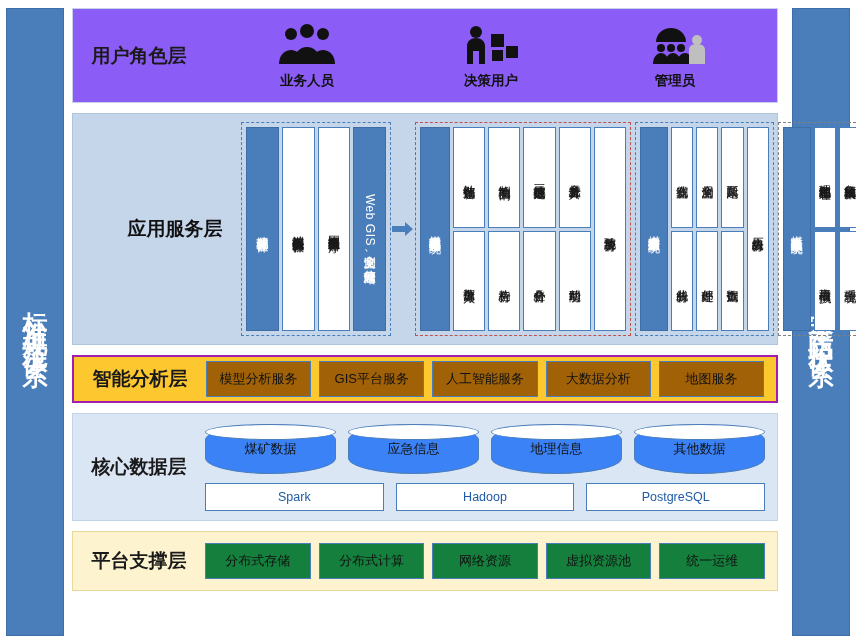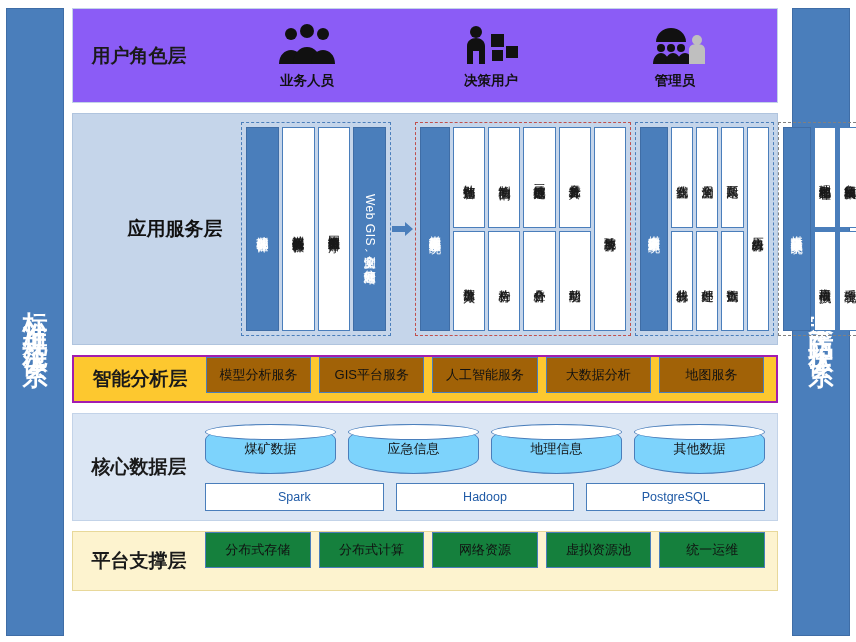--- a/index.html
+++ b/index.html
@@ -36,21 +36,21 @@
     border:1px solid #c7d4e6;
     margin-bottom:10px;
     box-sizing:border-box;
   }
   .band-label{
     flex:0 0 132px;
     display:flex;align-items:center;justify-content:center;
     font-size:19px;font-weight:bold;color:#1a1a1a;
     text-align:center;
   }
-  .band-body{flex:1;display:flex;}
+  .band-body{flex:1;display:flex;align-items:center;}
 
   
   .roles{
     background:#8b5cf6;height:95px;border:1px solid #c3d3e8;
   }
   .roles .band-body{justify-content:space-around;padding:0 10px;}
   .role{
     display:flex;flex-direction:column;align-items:center;justify-content:center;
     width:150px;
   }
@@ -100,21 +100,21 @@
     height:34px;display:flex;align-items:center;justify-content:center;
     font-size:13px;color:#111;
   }
 
   
   .core{background:#dbe6f4;height:108px;border:1px solid #c3d3e8;}
   .core .band-body{flex-direction:column;justify-content:center;padding:6px 12px 6px 0;gap:9px;}
   .core-row{display:flex;width:100%;gap:12px;}
   .cyl{
     flex:1;height:48px;position:relative;
-    background:#7dd3fc;border:1px solid #4a7ebb;
+    background:#3b82f6;border:1px solid #4a7ebb;
     border-radius:50%/16px;
     display:flex;align-items:center;justify-content:center;
     font-size:13px;color:#111;
   }
   .cyl:before{
     content:"";position:absolute;left:-1px;right:-1px;top:-1px;height:14px;
     border:1px solid #4a7ebb;border-radius:50%;
     background:#ffffff;
   }
   .cyl span{position:relative;z-index:2;}

